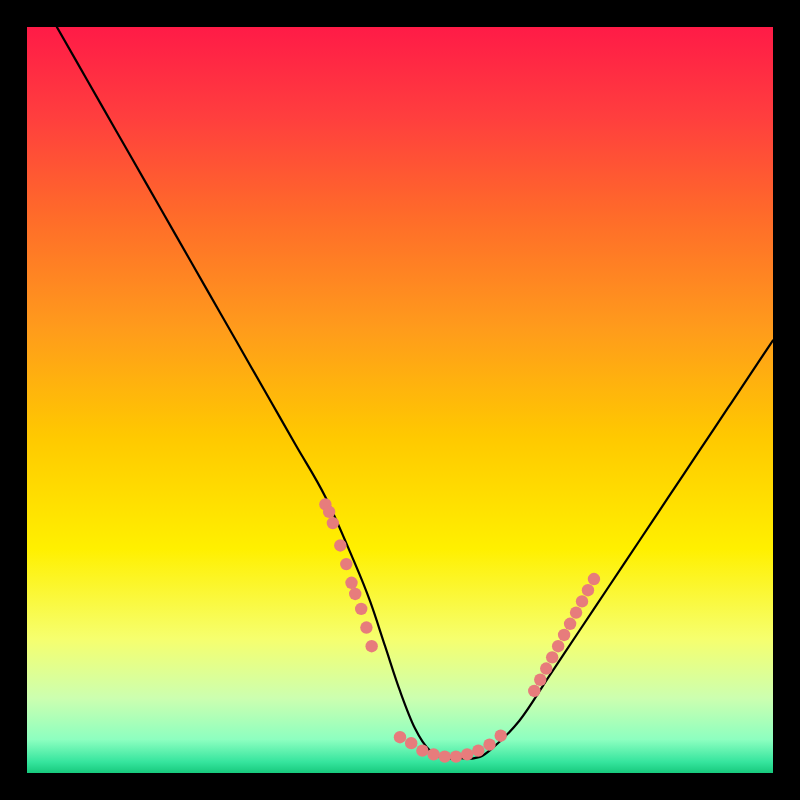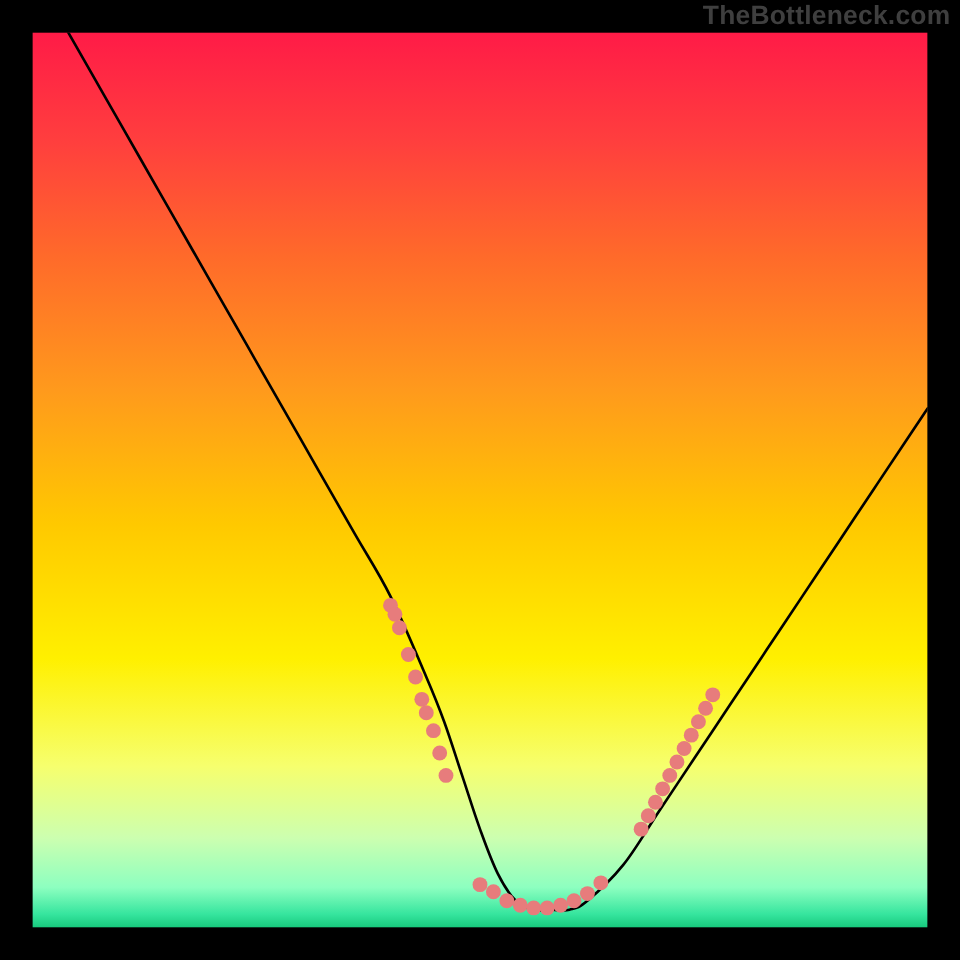--- a/index.html
+++ b/index.html
@@ -33,21 +33,20 @@
     top: 27px;
     width: 746px;
     height: 746px;
     display: block;
   }
 </style>
 </head>
 <body>
 
 <div class="stage">
-  <div class="watermark">TheBottleneck.com</div>
   <svg class="plot" viewBox="0 0 746 746" preserveAspectRatio="none">
     <defs>
       <linearGradient id="bg-grad" x1="0" y1="0" x2="0" y2="1">
           <stop offset="0%" stop-color="#ff1b47"></stop>
           <stop offset="12%" stop-color="#ff3e3e"></stop>
           <stop offset="25%" stop-color="#ff6a2a"></stop>
           <stop offset="40%" stop-color="#ff9a1c"></stop>
           <stop offset="55.00000000000001%" stop-color="#ffc900"></stop>
           <stop offset="70%" stop-color="#fff000"></stop>
           <stop offset="82%" stop-color="#f6ff6e"></stop>

